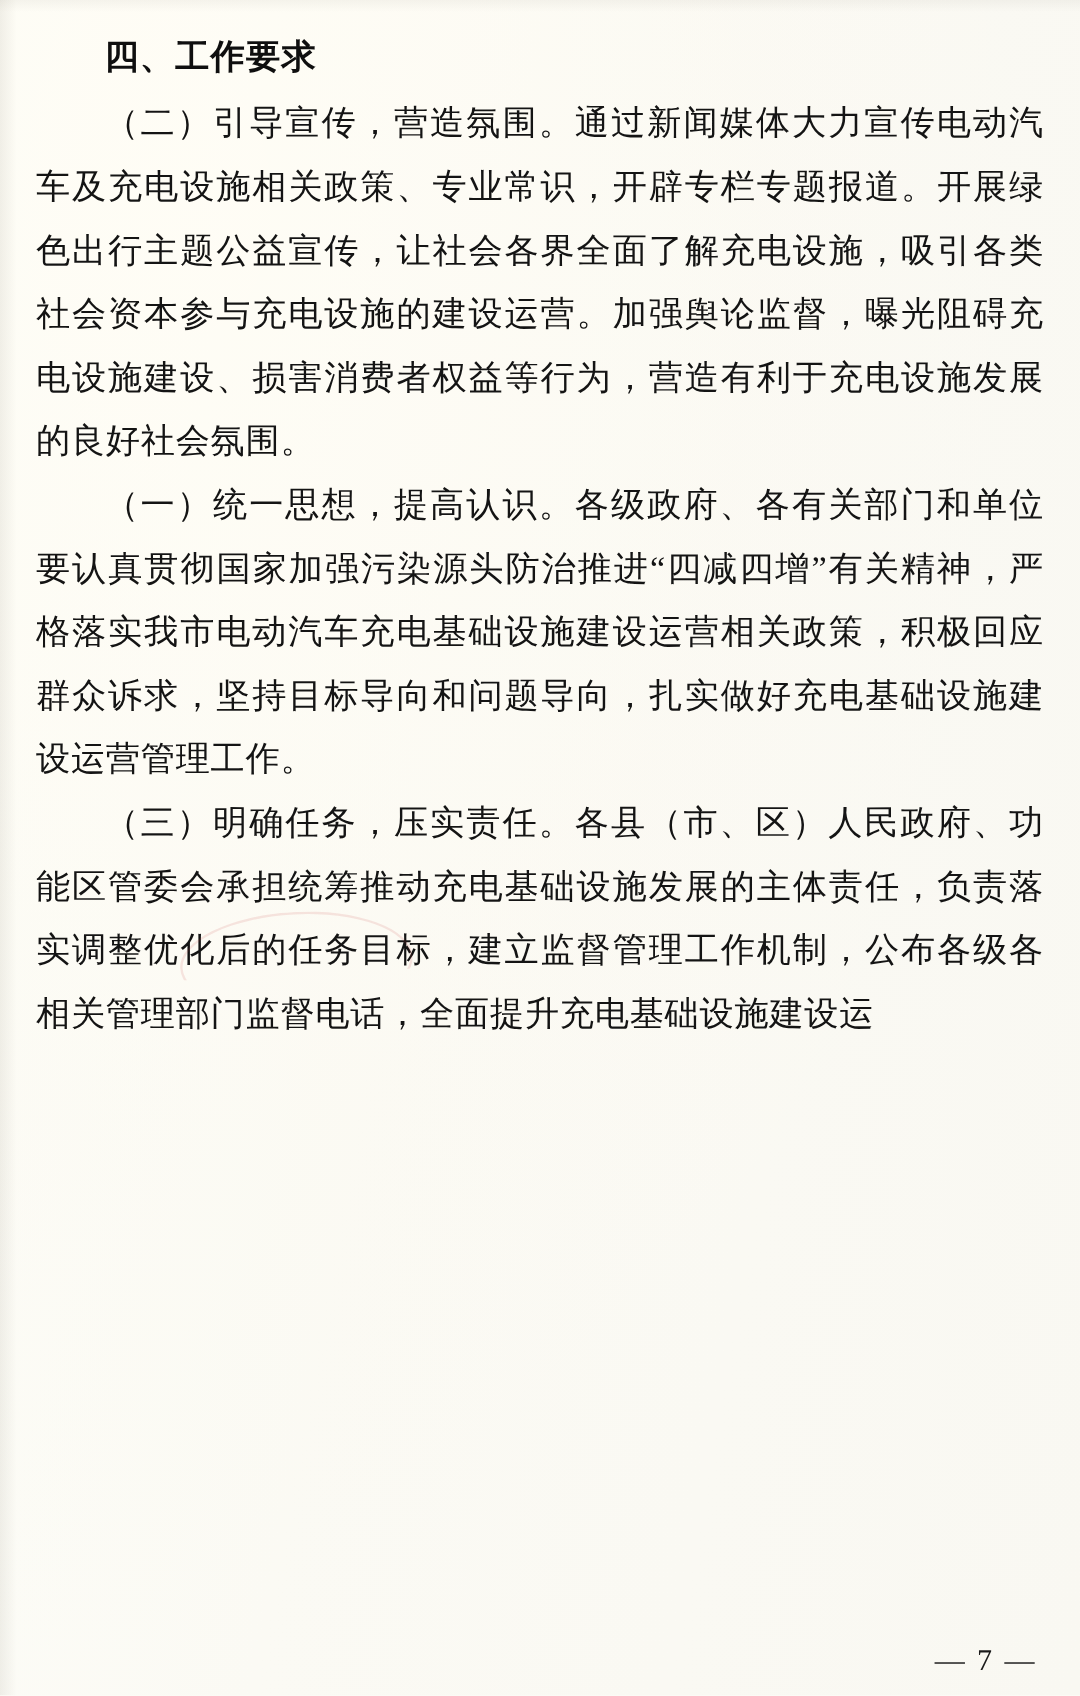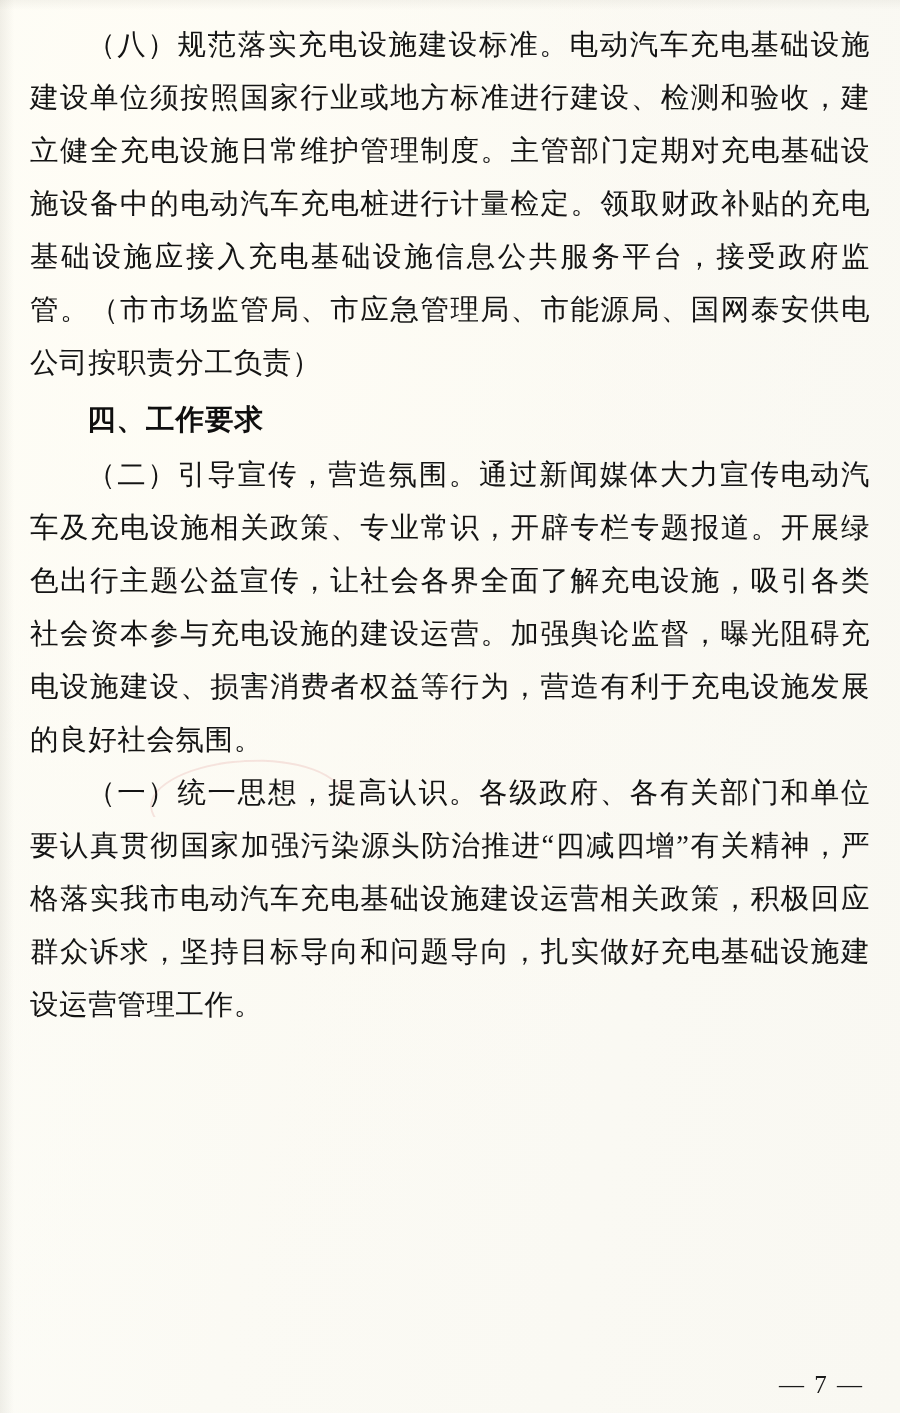--- a/index.html
+++ b/index.html
@@ -88,28 +88,28 @@
   }
 </style>
 </head>
 <body>
 
 <div class="paper"></div>
 
 <div class="page">
   <div class="body-text">
 
-    <p>（八）规范落实充电设施建设标准。电动汽车充电基础设施建设单位须按照国家行业或地方标准进行建设、检测和验收，建立健全充电设施日常维护管理制度。主管部门定期对充电基础设施设备中的电动汽车充电桩进行计量检定。领取财政补贴的充电基础设施应接入充电基础设施信息公共服务平台，接受政府监管。（市市场监管局、市应急管理局、市能源局、国网泰安供电公司按职责分工负责）</p>
 
     <div class="heading">四、工作要求</div>
 
     <p>（二）引导宣传，营造氛围。通过新闻媒体大力宣传电动汽车及充电设施相关政策、专业常识，开辟专栏专题报道。开展绿色出行主题公益宣传，让社会各界全面了解充电设施，吸引各类社会资本参与充电设施的建设运营。加强舆论监督，曝光阻碍充电设施建设、损害消费者权益等行为，营造有利于充电设施发展的良好社会氛围。</p>
 
     <p>（一）统一思想，提高认识。各级政府、各有关部门和单位要认真贯彻国家加强污染源头防治推进“四减四增”有关精神，严格落实我市电动汽车充电基础设施建设运营相关政策，积极回应群众诉求，坚持目标导向和问题导向，扎实做好充电基础设施建设运营管理工作。</p>
 
+    <p>（三）明确任务，压实责任。各县（市、区）人民政府、功能区管委会承担统筹推动充电基础设施发展的主体责任，负责落实调整优化后的任务目标，建立监督管理工作机制，公布各级各相关管理部门监督电话，全面提升充电基础设施建设运</p>
 
   </div>
 </div>
 
 <div class="seal-mark"></div>
 <div class="edge-shadow-left"></div>
 <div class="edge-shadow-top"></div>
 
 <div class="page-number">— 7 —</div>
 

